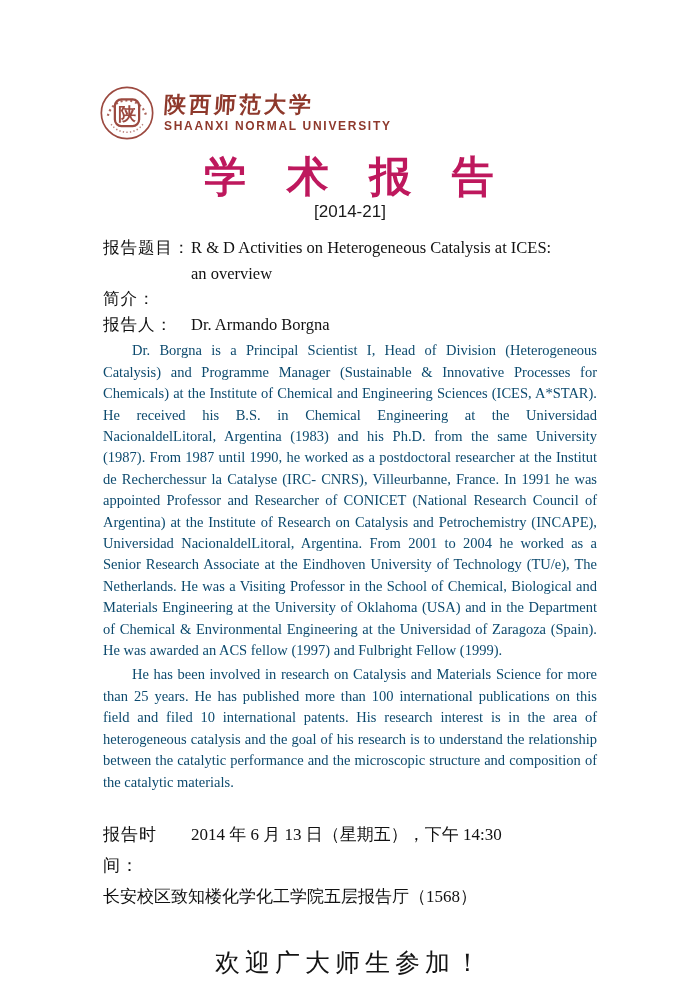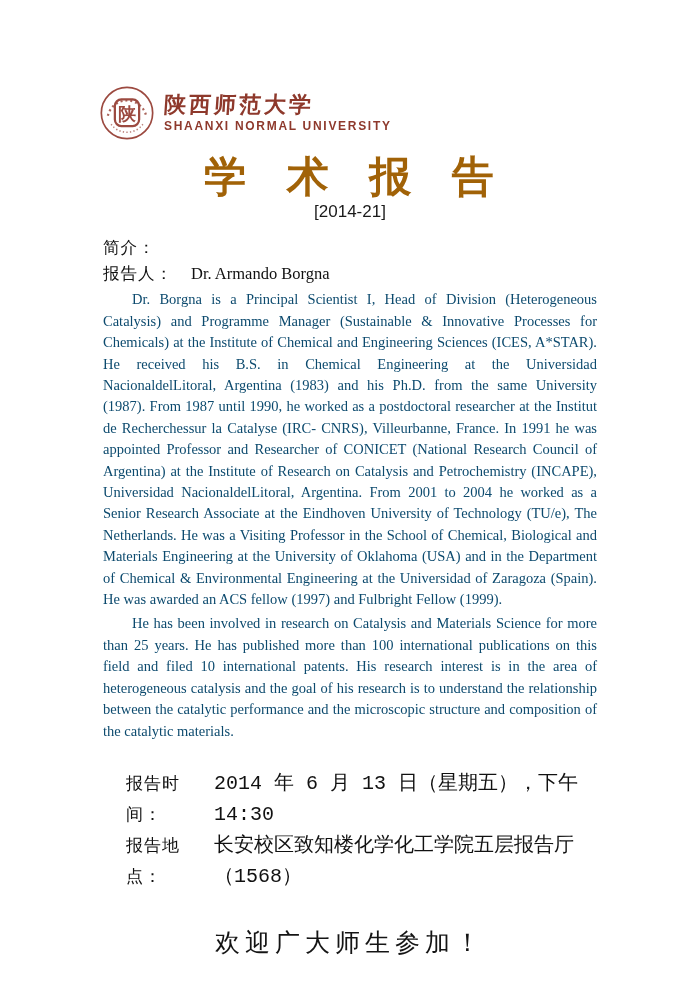--- a/index.html
+++ b/index.html
@@ -19,42 +19,42 @@
     transform:skewX(-4deg);line-height:1.1;
   }
   .logo-en{
     font-family:"Liberation Sans","DejaVu Sans",sans-serif;
     font-size:12px;color:#8e392c;letter-spacing:1.7px;margin-top:2px;font-weight:bold;
   }
   
   .title{
     margin:10px 0 0;text-align:center;
     font-size:42px;font-weight:600;letter-spacing:2px;word-spacing:26px;
-    line-height:1.2;color:#a16207;
+    line-height:1.2;color:#be185d;
   }
   .issue{
     text-align:center;margin-top:0;
     font-family:"Liberation Sans","DejaVu Sans",sans-serif;
     font-size:17px;color:#1a1a1a;
   }
   
   .fields{margin-top:13px;font-size:16.5px;}
   .frow{display:flex;line-height:25.5px;}
   .flabel{width:88px;flex-shrink:0;letter-spacing:1px;}
   .fvalue{flex:1;}
   .fvalue .line{display:block;}
   
   .bio{
     margin:3px 0 0;font-size:14.5px;line-height:21.4px;
     text-align:justify;text-indent:29px;color:#0c4a6e;
   }
   
   .schedule{margin-top:26px;font-size:17px;}
-  .srow{display:flex;line-height:31px;margin-left:23px;}
-  .sval{font-family:Liberation Mono, monospace;font-size:20px;}
+  .srow{display:flex;line-height:31px;}
+  .sval{font-family:Liberation Serif, serif;font-size:17px;}
   
   .welcome{
     margin-top:34px;text-align:center;
     font-size:25px;letter-spacing:5px;color:#141414;
   }
 </style>
 </head>
 <body>
 
 <div class="page">
@@ -71,37 +71,43 @@
       <div class="logo-cn">陕西师范大学</div>
       <div class="logo-en">SHAANXI NORMAL UNIVERSITY</div>
     </div>
   </header>
 
   <h1 class="title">学 术 报 告</h1>
   <div class="issue">[2014-21]</div>
 
   <section class="fields">
     <div class="frow">
+      <span class="flabel">报告题目：</span>
+      <span class="fvalue">
+        <span class="line">R &amp; D Activities on Heterogeneous Catalysis at ICES:</span>
+        <span class="line">an overview</span>
+      </span>
+    </div>
+    <div class="frow">
       <span class="flabel">简介：</span>
     </div>
     <div class="frow">
       <span class="flabel">报告人：</span>
       <span class="fvalue">Dr. Armando Borgna</span>
     </div>
   </section>
 
   <p class="bio">Dr. Borgna is a Principal Scientist I, Head of Division (Heterogeneous Catalysis) and Programme Manager (Sustainable &amp; Innovative Processes for Chemicals) at the Institute of Chemical and Engineering Sciences (ICES, A*STAR). He received his B.S. in Chemical Engineering at the Universidad NacionaldelLitoral, Argentina (1983) and his Ph.D. from the same University (1987). From 1987 until 1990, he worked as a postdoctoral researcher at the Institut de Recherchessur la Catalyse (IRC- CNRS), Villeurbanne, France. In 1991 he was appointed Professor and Researcher of CONICET (National Research Council of Argentina) at the Institute of Research on Catalysis and Petrochemistry (INCAPE), Universidad NacionaldelLitoral, Argentina. From 2001 to 2004 he worked as a Senior Research Associate at the Eindhoven University of Technology (TU/e), The Netherlands. He was a Visiting Professor in the School of Chemical, Biological and Materials Engineering at the University of Oklahoma (USA) and in the Department of Chemical &amp; Environmental Engineering at the Universidad of Zaragoza (Spain). He was awarded an ACS fellow (1997) and Fulbright Fellow (1999).</p>
   <p class="bio">He has been involved in research on Catalysis and Materials Science for more than 25 years. He has published more than 100 international publications on this field and filed 10 international patents. His research interest is in the area of heterogeneous catalysis and the goal of his research is to understand the relationship between the catalytic performance and the microscopic structure and composition of the catalytic materials.</p>
 
   <section class="schedule">
     <div class="srow">
       <span class="flabel">报告时间：</span>
       <span class="sval">2014 年 6 月 13 日（星期五），下午 14:30</span>
     </div>
     <div class="srow">
-      <span class="flabel">报告地点：</span>
       <span class="sval">长安校区致知楼化学化工学院五层报告厅（1568）</span>
     </div>
   </section>
 
   <div class="welcome">欢迎广大师生参加！</div>
 
 </div>
 
 </body></html>

